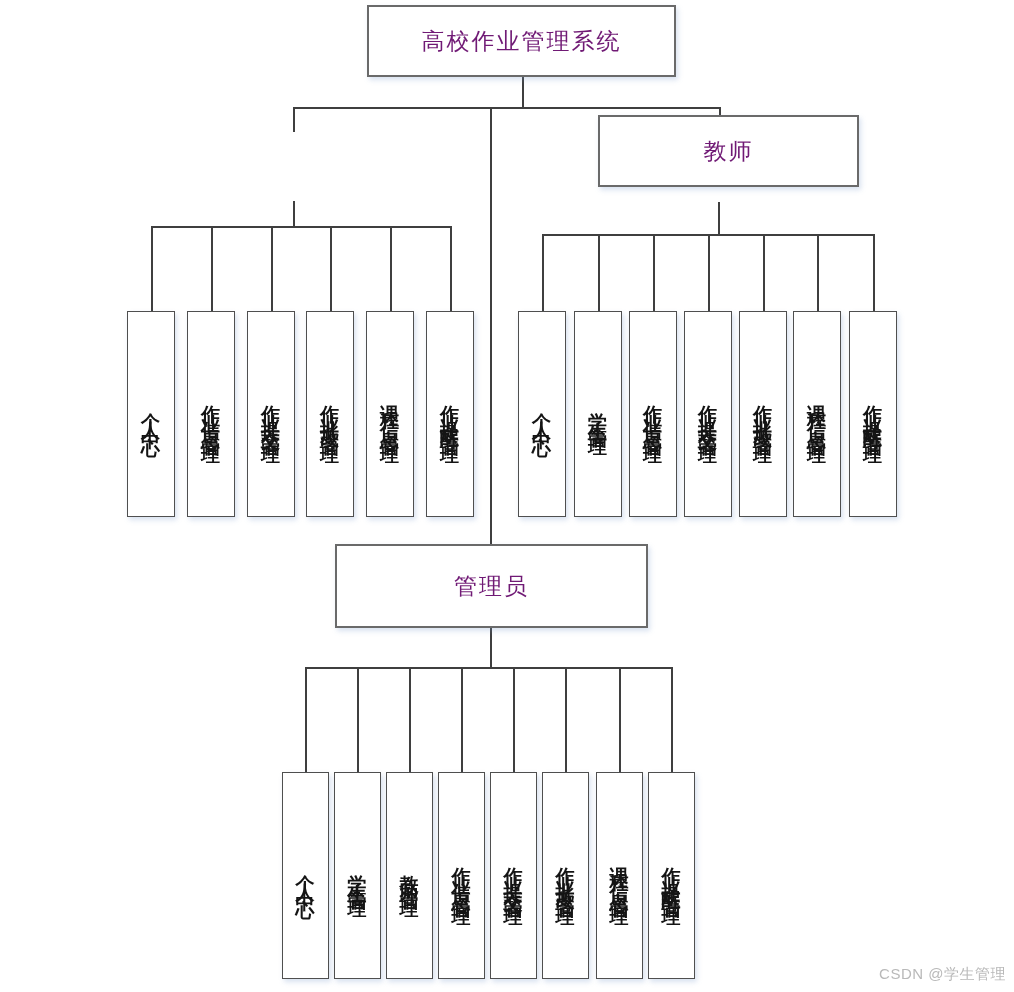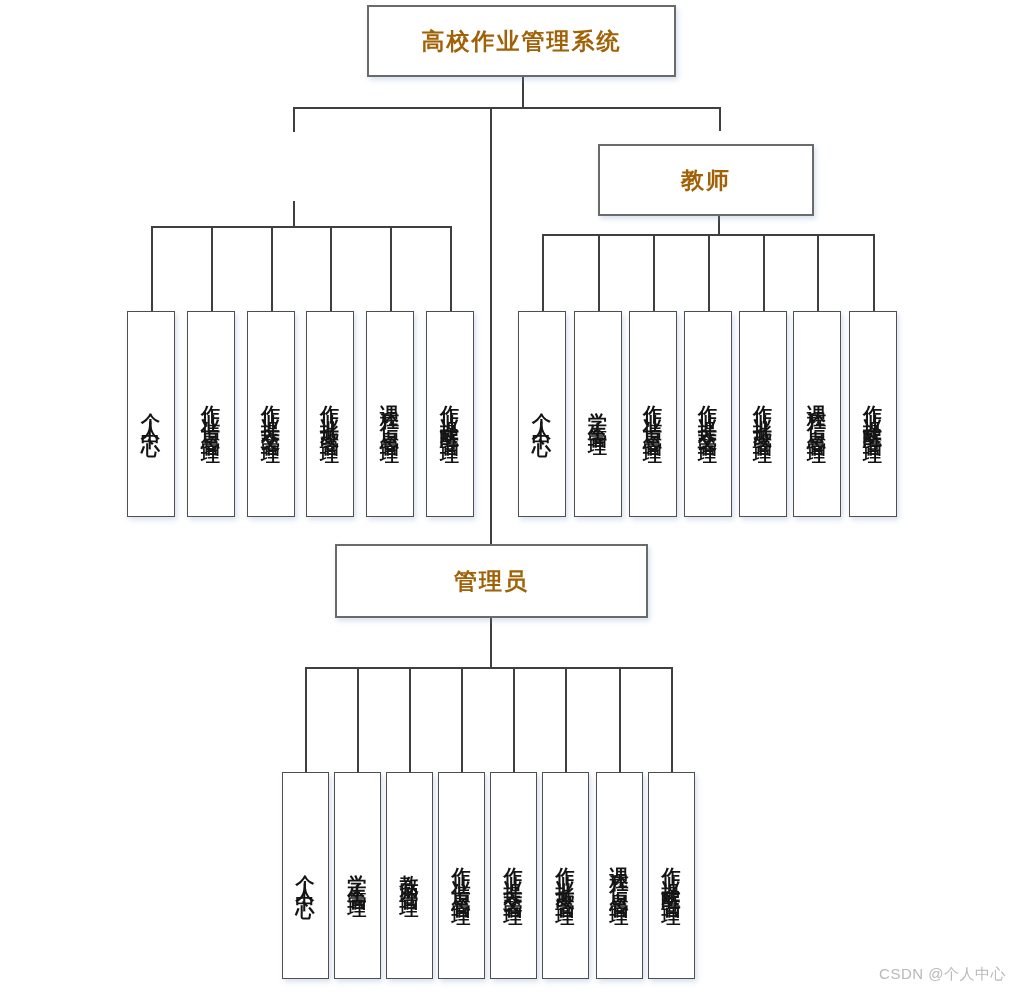--- a/index.html
+++ b/index.html
@@ -9,21 +9,21 @@
   }
   .hline { position:absolute; height:1.5px; background:#3f3f3f; }
   .vline { position:absolute; width:1.5px;  background:#3f3f3f; }
   .box {
     position:absolute; box-sizing:border-box; background:#ffffff;
     display:flex; align-items:center; justify-content:center;
     border:2px solid #6a6a6a;
     box-shadow:2px 3px 5px rgba(120,150,200,0.28);
   }
   .hlabel {
-    font-size:23px; letter-spacing:2px; color:#a16207; white-space:nowrap;font-weight:bold;
+    font-size:23px; letter-spacing:2px; color:#701a75; white-space:nowrap;
   }
   .vbox { border:1.8px solid #4f4f4f; }
   .vlabel {
     writing-mode:vertical-rl; text-orientation:upright;
     font-size:19px; letter-spacing:8px; line-height:1;
     font-weight:600; color:#141414;
   }
   .watermark {
     position:absolute; right:8px; bottom:8px;
     font-size:15px; color:#b9b9b9; letter-spacing:0.5px;
@@ -67,24 +67,24 @@
   <div class="vline" style="left:461px;top:667px;height:105px"></div>
   <div class="vline" style="left:513px;top:667px;height:105px"></div>
   <div class="vline" style="left:565px;top:667px;height:105px"></div>
   <div class="vline" style="left:619px;top:667px;height:105px"></div>
   <div class="vline" style="left:671px;top:667px;height:105px"></div>
 
   <div class="box" style="left:367px;top:5px;width:309px;height:72px">
     <span class="hlabel">高校作业管理系统</span>
   </div>
 
-  <div class="box" style="left:598px;top:144px;width:216px;height:72px">
+  <div class="box" style="left:598px;top:115px;width:261px;height:72px">
     <span class="hlabel">教师</span>
   </div>
-  <div class="box" style="left:335px;top:544px;width:313px;height:74px">
+  <div class="box" style="left:335px;top:544px;width:313px;height:84px">
     <span class="hlabel">管理员</span>
   </div>
 
   <div class="box vbox" style="left:127px;top:311px;width:48px;height:206px">
     <span class="vlabel">个人中心</span>
   </div>
   <div class="box vbox" style="left:187px;top:311px;width:48px;height:206px">
     <span class="vlabel">作业信息管理</span>
   </div>
   <div class="box vbox" style="left:247px;top:311px;width:48px;height:206px">
@@ -140,15 +140,15 @@
   <div class="box vbox" style="left:542px;top:772px;width:47px;height:207px">
     <span class="vlabel">作业批改管理</span>
   </div>
   <div class="box vbox" style="left:596px;top:772px;width:47px;height:207px">
     <span class="vlabel">课程信息管理</span>
   </div>
   <div class="box vbox" style="left:648px;top:772px;width:47px;height:207px">
     <span class="vlabel">作业提醒管理</span>
   </div>
 
-  <div class="watermark">CSDN @个人中心</div>
+  <div class="watermark">CSDN @学生管理</div>
 
 </div>
 
 </body></html>

